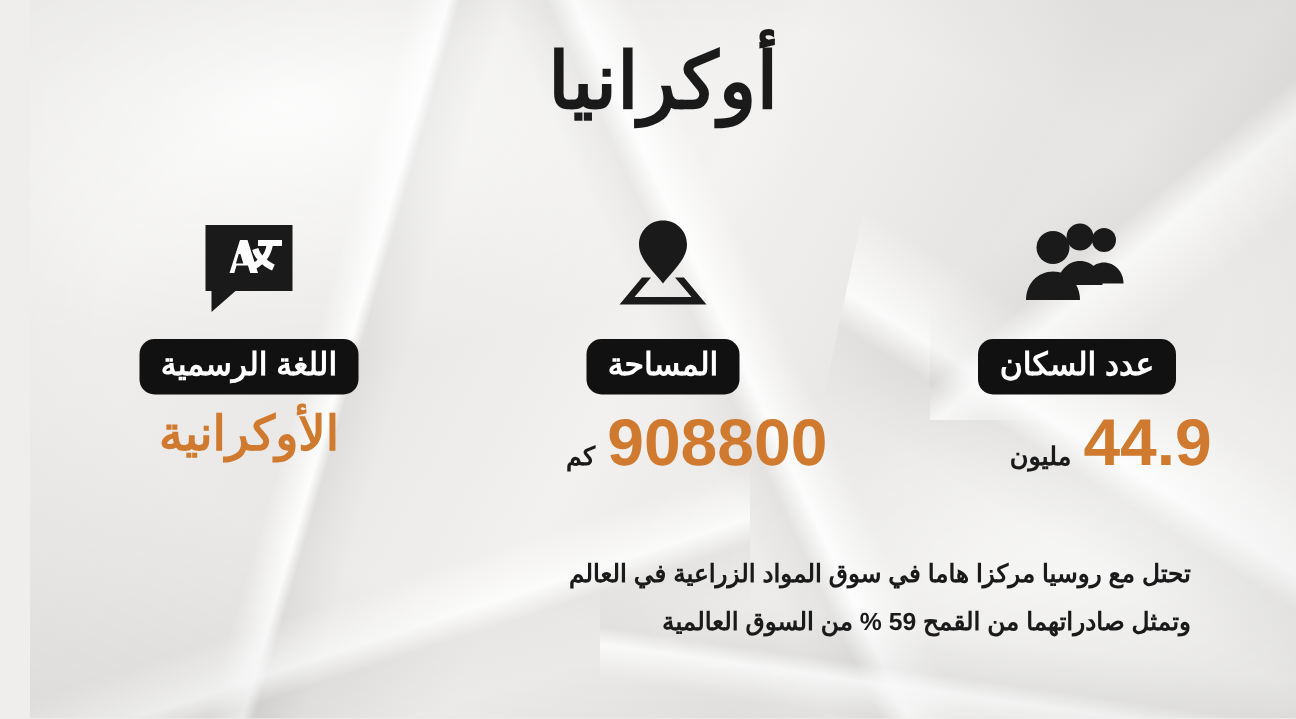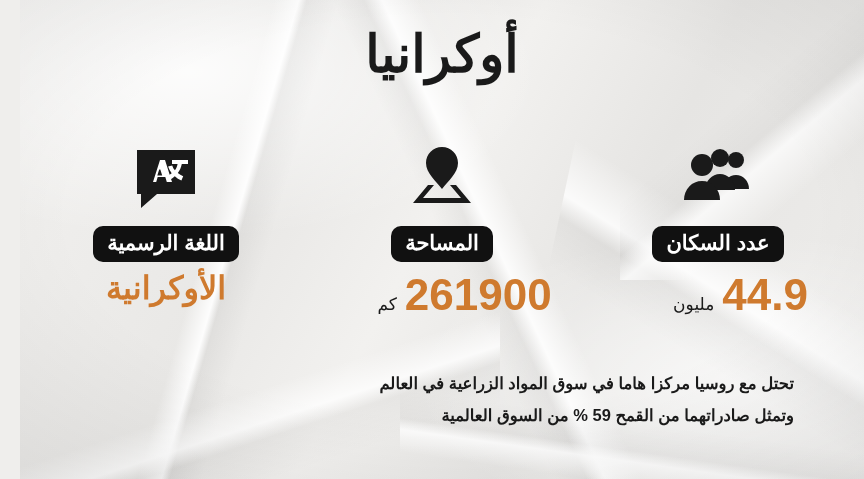--- a/index.html
+++ b/index.html
@@ -133,21 +133,21 @@
     line-height: 1.05;
     white-space: nowrap;
   }
   .value.lang {
     font-size: 32px;
     text-align: center;
   }
   .unit {
     color: #1a1a1a;
     font-size: 17px;
-    font-weight: normal;
+    font-weight: bold;
     white-space: nowrap;
     margin-left: 45px;
   }
 
   .footnote {
     position: absolute;
     bottom: 48px;
     left: 0;
     width: 100%;
     text-align: right;
@@ -201,21 +201,21 @@
       <div class="icon-wrap">
         <svg width="74" height="66" viewBox="0 0 74 66" aria-hidden="true">
           <g fill="#1a1a1a">
             <path d="M37 2c-9 0-16 7-16 16 0 10 10 18 16 26 6-8 16-16 16-26 0-9-7-16-16-16z"></path>
             <path d="M23 40 L8 58 h58 L51 40 h-6 l11 13 H18 l11-13z"></path>
           </g>
         </svg>
       </div>
       <div class="label">المساحة</div>
       <div class="value-row">
-        <span class="value">261900</span>
+        <span class="value">908800</span>
         <span class="unit">كم</span>
       </div>
     </div>
 
     <div class="card">
       <div class="icon-wrap">
         <svg width="70" height="64" viewBox="0 0 70 64" aria-hidden="true">
           <g fill="#1a1a1a">
             <path d="M6 4h58v44H26L10 62V48H6z"></path>
           </g>

